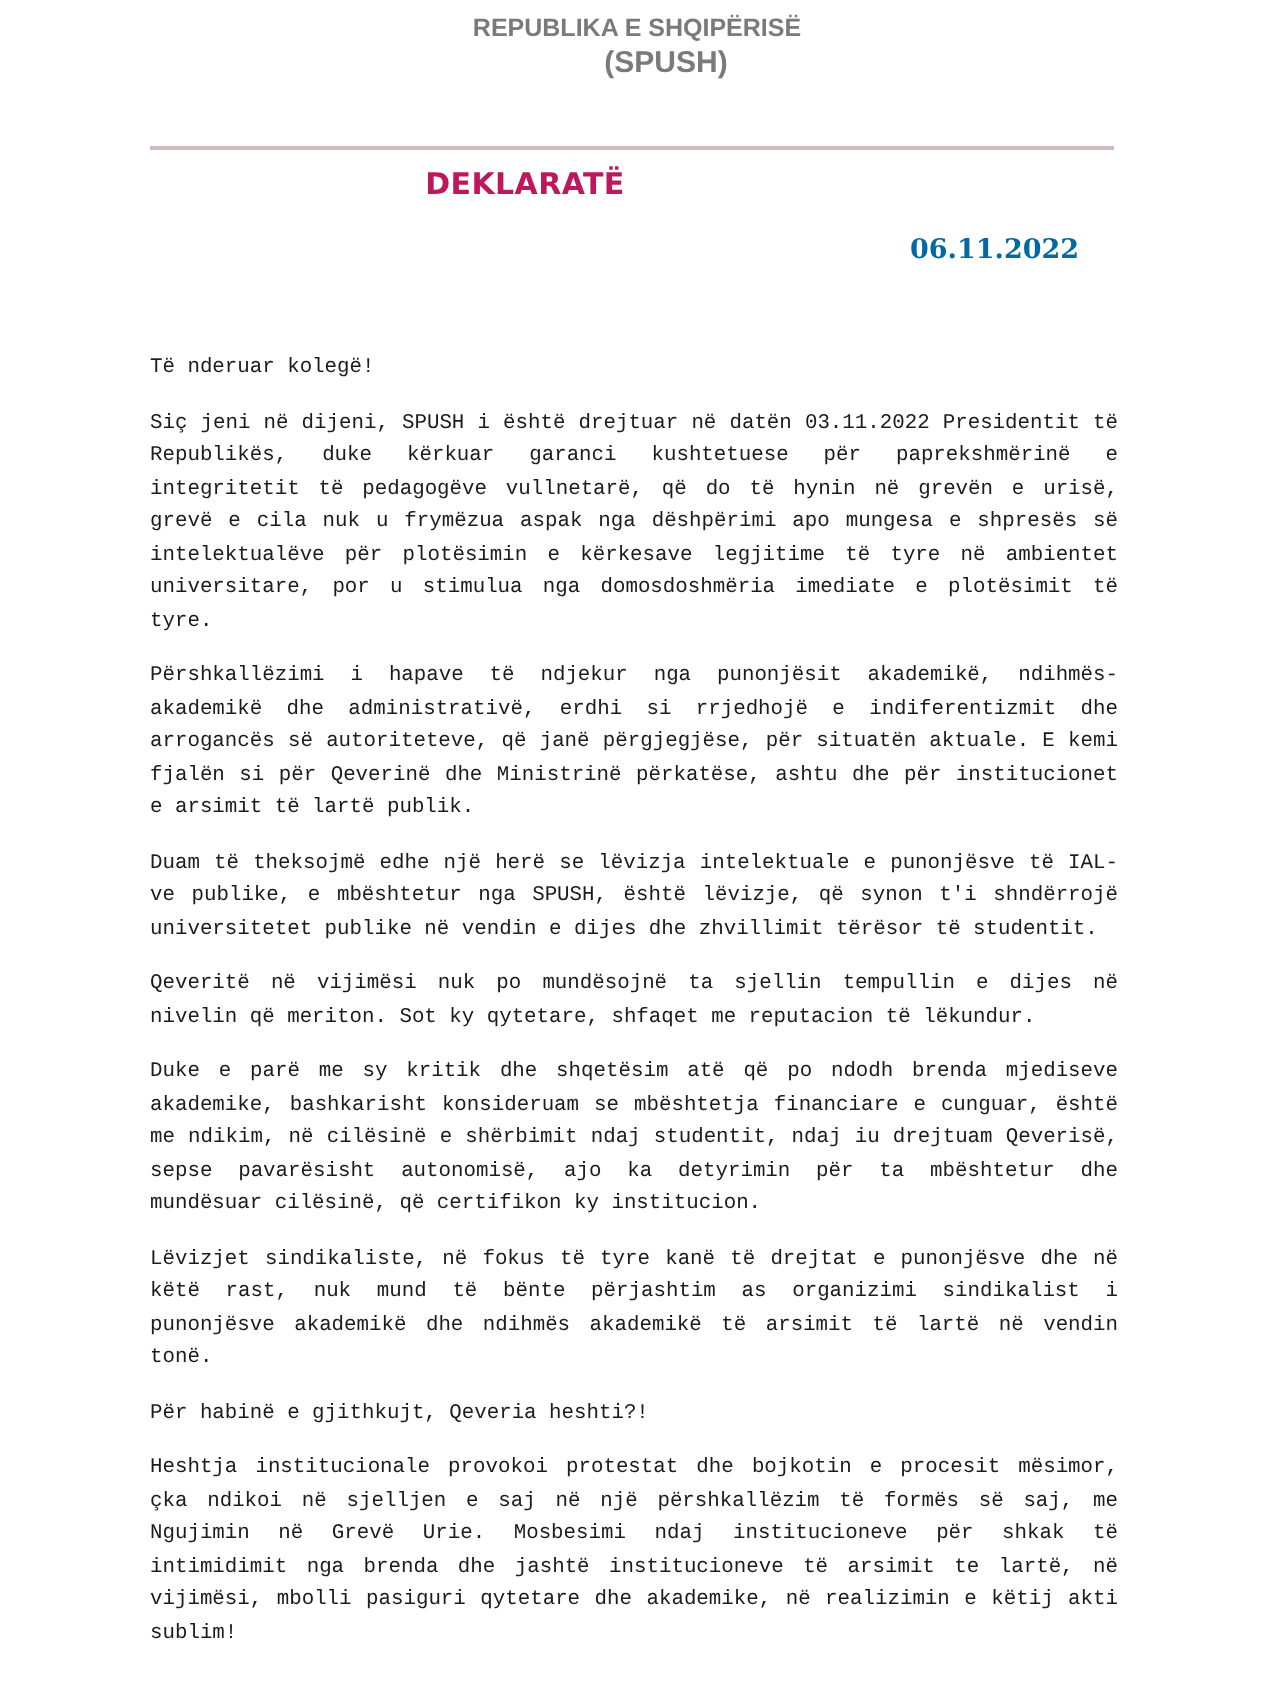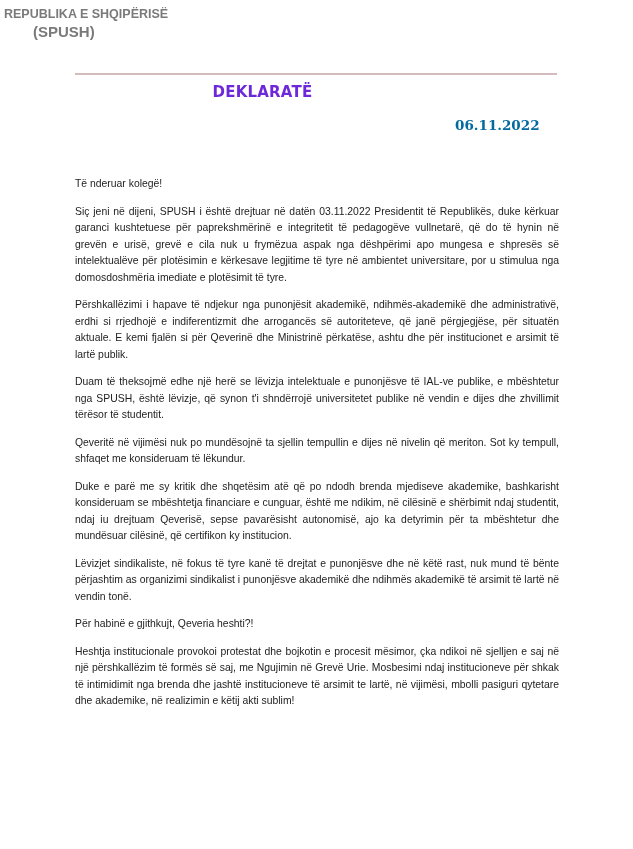--- a/index.html
+++ b/index.html
@@ -13,20 +13,21 @@
       position: relative;
       overflow: hidden;
       font-family: "DejaVu Sans", sans-serif;
       color: #1a1a1a;
     }
     .header {
       position: absolute;
       left: 0;
       top: 6px;
       width: 633px;
+      text-align: center;
       font-family: "Liberation Sans", sans-serif;
       font-weight: bold;
       color: #7a7a7a;
     }
     .header .republic {
       font-size: 12.5px;
       line-height: 16px;
       margin-left: 4px;
     }
     .header .org {
@@ -49,38 +50,38 @@
     }
     .title {
       position: absolute;
       left: 0;
       top: 83px;
       width: 525px;
       text-align: center;
       font-family: "DejaVu Sans", sans-serif;
       font-weight: bold;
       font-size: 15px;
-      color: #6d28d9;
+      color: #be185d;
       letter-spacing: 0.2px;
     }
     .date {
       position: absolute;
       left: 455px;
       top: 117px;
       font-family: "DejaVu Serif", serif;
       font-weight: bold;
       font-size: 13.5px;
       color: #0369a1;
     }
     .body-text {
       position: absolute;
       left: 75px;
       top: 176px;
       width: 484px;
-      font-family: Liberation Sans, sans-serif;
+      font-family: Liberation Mono, monospace;
       font-size: 10.4px;
       line-height: 16.5px;
       color: #1c1c1c;
     }
     .body-text p {
       margin: 0 0 11px 0;
       text-align: justify;
     }
     .body-text p.greeting {
       margin-bottom: 11px;
@@ -99,18 +100,18 @@
 
 <div class="title">DEKLARATË</div>
 
 <div class="date">06.11.2022</div>
 
 <div class="body-text">
   <p class="greeting">Të nderuar kolegë!</p>
   <p>Siç jeni në dijeni, SPUSH i është drejtuar në datën 03.11.2022 Presidentit të Republikës, duke kërkuar garanci kushtetuese për paprekshmërinë e integritetit të pedagogëve vullnetarë, që do të hynin  në grevën e urisë, grevë e cila nuk u frymëzua aspak nga dëshpërimi apo mungesa e shpresës së intelektualëve për plotësimin e kërkesave legjitime të tyre në ambientet universitare, por u stimulua nga domosdoshmëria imediate e  plotësimit të tyre.</p>
   <p>Përshkallëzimi i hapave të ndjekur nga punonjësit akademikë, ndihmës-akademikë dhe administrativë, erdhi si rrjedhojë e indiferentizmit dhe arrogancës së autoriteteve, që janë përgjegjëse, për situatën aktuale. E kemi fjalën si për  Qeverinë dhe Ministrinë përkatëse, ashtu dhe për institucionet e arsimit të lartë publik.</p>
   <p>Duam të theksojmë edhe një herë se lëvizja intelektuale e punonjësve të IAL-ve publike, e mbështetur nga SPUSH, është lëvizje, që synon t'i shndërrojë universitetet publike në vendin e dijes dhe zhvillimit tërësor të studentit.</p>
-  <p>Qeveritë në vijimësi nuk po mundësojnë ta sjellin tempullin e dijes në nivelin që meriton. Sot ky tempull, shfaqet me konsideruam të lëkundur.</p>
+  <p>Qeveritë në vijimësi nuk po mundësojnë ta sjellin tempullin e dijes në nivelin që meriton. Sot ky qytetare, shfaqet me reputacion të lëkundur.</p>
   <p>Duke e parë me sy kritik dhe shqetësim atë që po ndodh brenda mjediseve akademike, bashkarisht konsideruam se mbështetja financiare e cunguar, është me ndikim, në cilësinë e shërbimit ndaj studentit, ndaj iu drejtuam Qeverisë, sepse pavarësisht autonomisë, ajo ka detyrimin për ta mbështetur dhe mundësuar cilësinë, që certifikon ky institucion.</p>
   <p>Lëvizjet sindikaliste, në fokus të tyre kanë të drejtat e punonjësve dhe në këtë rast, nuk mund të bënte përjashtim as organizimi sindikalist i punonjësve akademikë dhe ndihmës akademikë të arsimit të lartë në vendin tonë.</p>
   <p>Për habinë e gjithkujt, Qeveria heshti?!</p>
   <p>Heshtja institucionale provokoi protestat dhe bojkotin e procesit mësimor, çka ndikoi në sjelljen e saj në një përshkallëzim të formës së saj, me Ngujimin në Grevë Urie. Mosbesimi ndaj institucioneve për shkak të intimidimit nga brenda dhe jashtë institucioneve të arsimit te lartë, në vijimësi, mbolli pasiguri qytetare dhe akademike, në realizimin e këtij akti sublim!</p>
 </div>
 
 </body></html>

